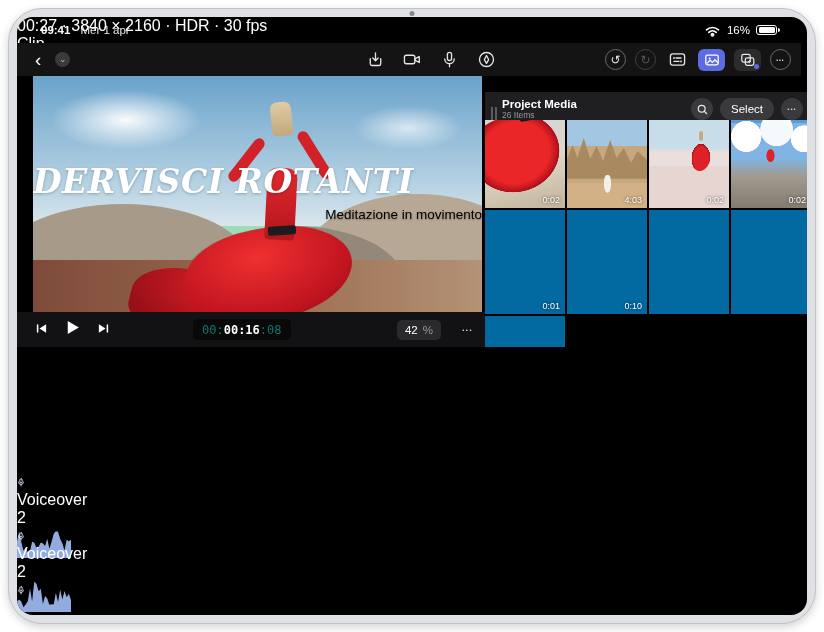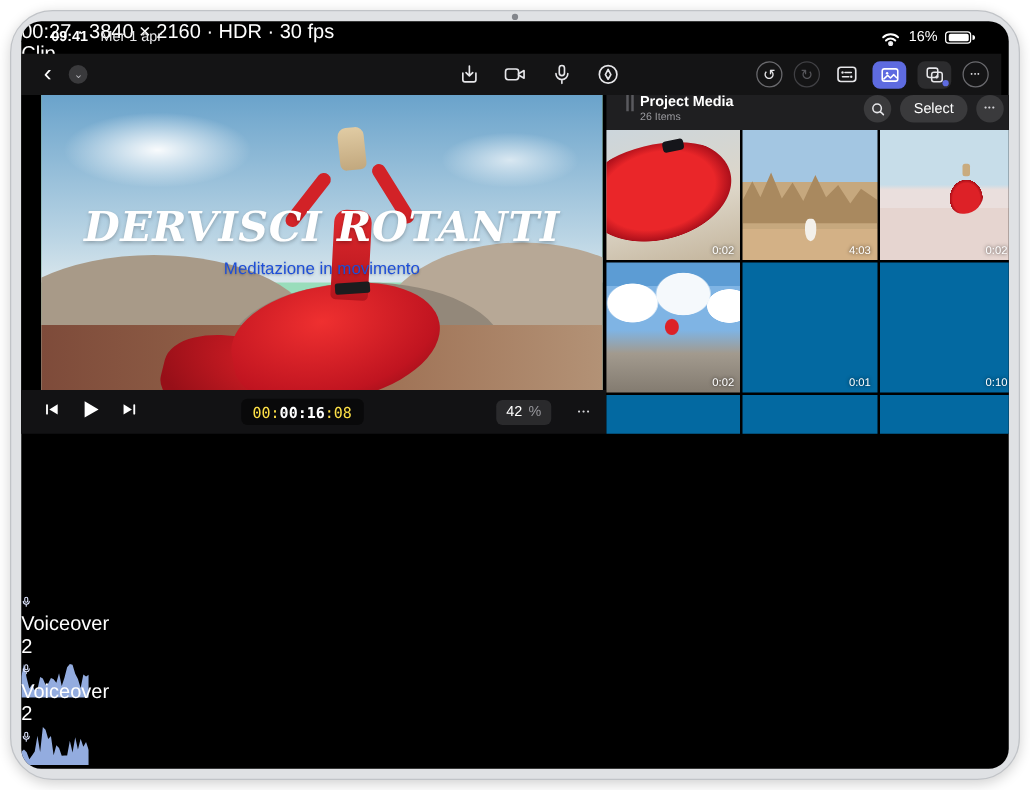--- a/index.html
+++ b/index.html
@@ -41,43 +41,43 @@
   .v-hill{position:absolute;border-radius:50% 50% 0 0}
   .v-ground{position:absolute;left:0;bottom:0;right:0;height:52px;background:linear-gradient(90deg,#7e4b3a,#9c6d50 55%,#b39276)}
   .fig{position:absolute}
   .skirt{left:152px;top:152px;width:168px;height:92px;background:radial-gradient(80% 90% at 45% 30%,#ef3030,#c01420 70%,#8e0d16);border-radius:48% 52% 55% 45%;transform:rotate(-10deg)}
   .skirt2{left:96px;top:196px;width:140px;height:72px;background:radial-gradient(70% 80% at 60% 20%,#d81f26,#970f18);border-radius:50% 50% 60% 40%;transform:rotate(14deg)}
   .torso{left:233px;top:92px;width:30px;height:72px;background:linear-gradient(#e02a2e,#b5151d);border-radius:10px 10px 4px 4px;transform:rotate(3deg)}
   .armL{left:208px;top:58px;width:11px;height:52px;background:#d22227;border-radius:6px;transform:rotate(38deg)}
   .armR{left:276px;top:52px;width:11px;height:54px;background:#d22227;border-radius:6px;transform:rotate(-32deg)}
   .hat{left:238px;top:26px;width:21px;height:34px;background:linear-gradient(#e0cba3,#c2a87e);border-radius:7px 7px 5px 5px;transform:rotate(-6deg)}
   .belt{left:235px;top:150px;width:28px;height:9px;background:#1c1c1e;border-radius:2px;transform:rotate(-4deg)}
-  .v-title{position:absolute;left:0;right:0;top:86px;text-align:center;font-family:"DejaVu Serif",serif;font-style:italic;font-weight:700;font-size:33px;letter-spacing:.5px;color:#fff;text-shadow:0 1px 3px rgba(0,0,0,.25);white-space:nowrap}
-  .v-sub{position:absolute;left:0;right:0;top:131px;text-align:center;font-size:13.5px;color:#1d4ed8;text-shadow:0 1px 2px rgba(0,0,0,.3)}
+  .v-title{position:absolute;left:0;right:0;top:86px;font-family:"DejaVu Serif",serif;font-style:italic;font-weight:700;font-size:33px;letter-spacing:.5px;color:#fff;text-shadow:0 1px 3px rgba(0,0,0,.25);white-space:nowrap}
+  .v-sub{position:absolute;left:0;right:0;top:131px;text-align:right;font-size:13.5px;color:#000000;text-shadow:0 1px 2px rgba(0,0,0,.3)}
   .transport{position:absolute;left:0;top:236px;width:468px;height:35px;background:#121214;display:flex;align-items:center}
   .tr-icons{display:flex;align-items:center;gap:16px;padding-left:18px}
   .tr-icons svg{fill:#fff}
   .timecode{position:absolute;left:176px;top:7px;height:21px;padding:0 9px;background:#09090a;border-radius:5px;display:flex;align-items:center;font-family:"DejaVu Sans Mono",monospace;font-size:12px}
-  .tc-dim{color:#fde047}.tc-bright{color:#fff;font-weight:700}
+  .tc-dim{color:#0f766e}.tc-bright{color:#fff;font-weight:700}
   .zoom-pill{position:absolute;right:44px;top:8px;height:20px;padding:0 8px;background:#2a2a2c;border-radius:5px;display:flex;align-items:center;gap:5px;font-size:11.5px}
   .zoom-pill .unit{color:#98989d}
   .tr-more{position:absolute;right:12px;top:8px;color:#d6d6da;font-size:6px;letter-spacing:1.5px;line-height:20px}
 
   
   .media{position:absolute;left:468px;top:59px;width:326px;height:271px;background:#000;overflow:hidden}
-  .media-header{position:absolute;left:0;top:0;right:0;height:28px;background:#1f1f21;display:flex;align-items:flex-start;padding:0 8px 0 16px}
+  .media-header{position:absolute;left:0;top:16px;right:0;height:28px;background:#1f1f21;display:flex;align-items:flex-end;padding:0 8px 0 6px}
   .panel-handle{width:2px;height:13px;background:#5a5a5e;box-shadow:4px 0 0 #5a5a5e;margin-right:9px}
   .mh-titles .t{font-size:11.5px;font-weight:700;line-height:1.1}
   .mh-titles .s{font-size:8.5px;color:#98989d;line-height:1.1}
   .mh-right{margin-left:auto;display:flex;align-items:center;gap:7px}
   .circle-btn{width:22px;height:22px;border-radius:50%;background:#3a3a3c;display:flex;align-items:center;justify-content:center}
   .circle-btn svg{stroke:#e6e6e9;fill:none;stroke-width:1.5;stroke-linecap:round}
   .pill-btn{height:22px;padding:0 11px;border-radius:12px;background:#3a3a3c;display:flex;align-items:center;font-size:11.5px;color:#fff}
   .pill-btn.round{padding:0;width:22px;justify-content:center;font-size:6px;letter-spacing:1px;color:#d6d6da}
-  .media-grid{position:absolute;left:0;top:28px;right:0;display:grid;grid-template-columns:repeat(3,1fr);gap:2px}
+  .media-grid{position:absolute;left:0;top:28px;right:0;display:grid;grid-template-columns:repeat(4,1fr);gap:2px}
   .thumb{position:relative;height:104px;overflow:hidden;background:#0369a1}
   .thumb .dur{position:absolute;right:5px;bottom:3px;font-size:9px;color:#fff;text-shadow:0 0 3px rgba(0,0,0,.8)}
   .thumb::before,.thumb::after{content:"";position:absolute}
   .v-dervish-swirl-closeup{background:linear-gradient(165deg,#ccd6dc 0%,#ddd6c8 55%,#c3b49b 100%)}
   .v-dervish-swirl-closeup::before{left:-30%;top:12%;width:135%;height:85%;background:radial-gradient(55% 60% at 52% 42%,#ea2629 58%,#ad101b 74%,transparent 75%);border-radius:50%;transform:rotate(-14deg)}
   .v-dervish-swirl-closeup::after{left:42%;top:8%;width:16%;height:9%;background:#15151a;border-radius:3px;transform:rotate(-12deg)}
   .v-rock-formations{background:linear-gradient(#a3c6e2 0 40%,#c6a87e 40% 76%,#d3b186 76%)}
   .v-rock-formations::before{left:0;right:0;top:24%;height:48%;background:#a9895f;clip-path:polygon(0 100%,0 62%,7% 32%,13% 58%,21% 18%,29% 60%,37% 34%,45% 64%,54% 22%,62% 58%,71% 38%,80% 68%,88% 44%,100% 62%,100% 100%)}
   .v-rock-formations::after{left:46%;bottom:14%;width:9%;height:18%;background:#f3f0ea;border-radius:45% 45% 60% 60%}
   .v-salt-flat-dervish{background:linear-gradient(#c7dde9 0 42%,#eadfdd 46% 60%,#e6d5d0 60%)}

